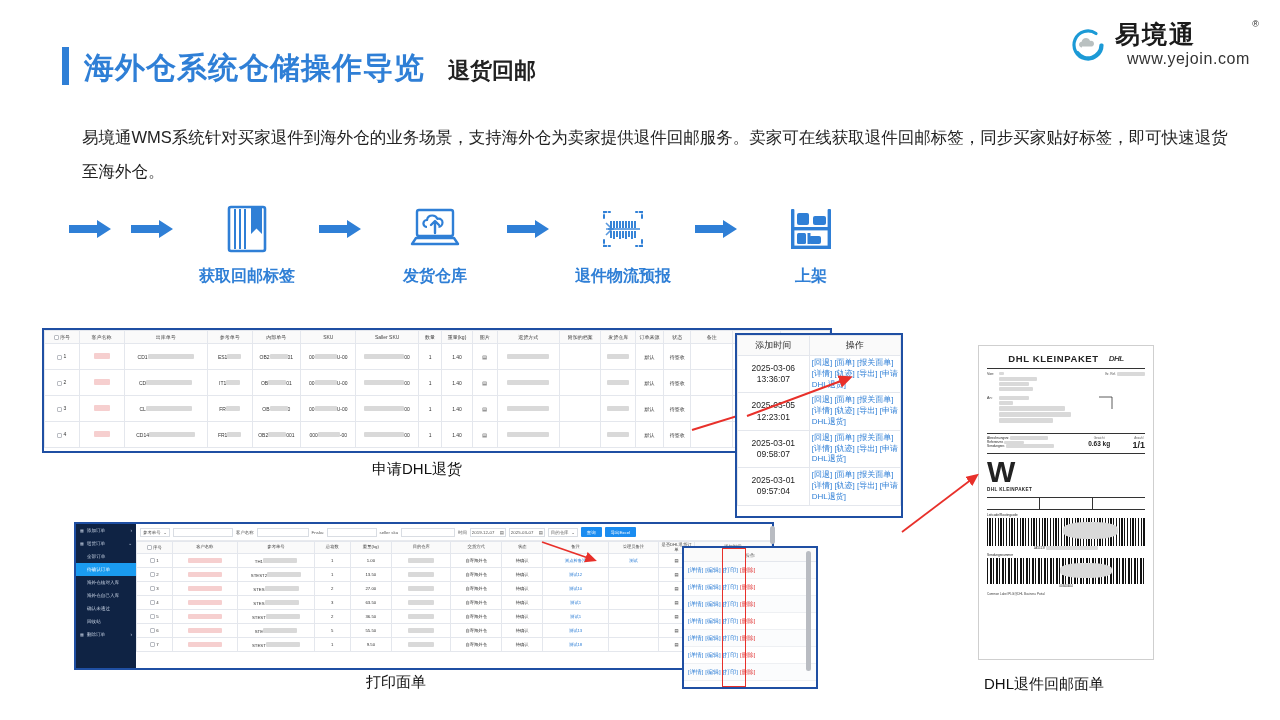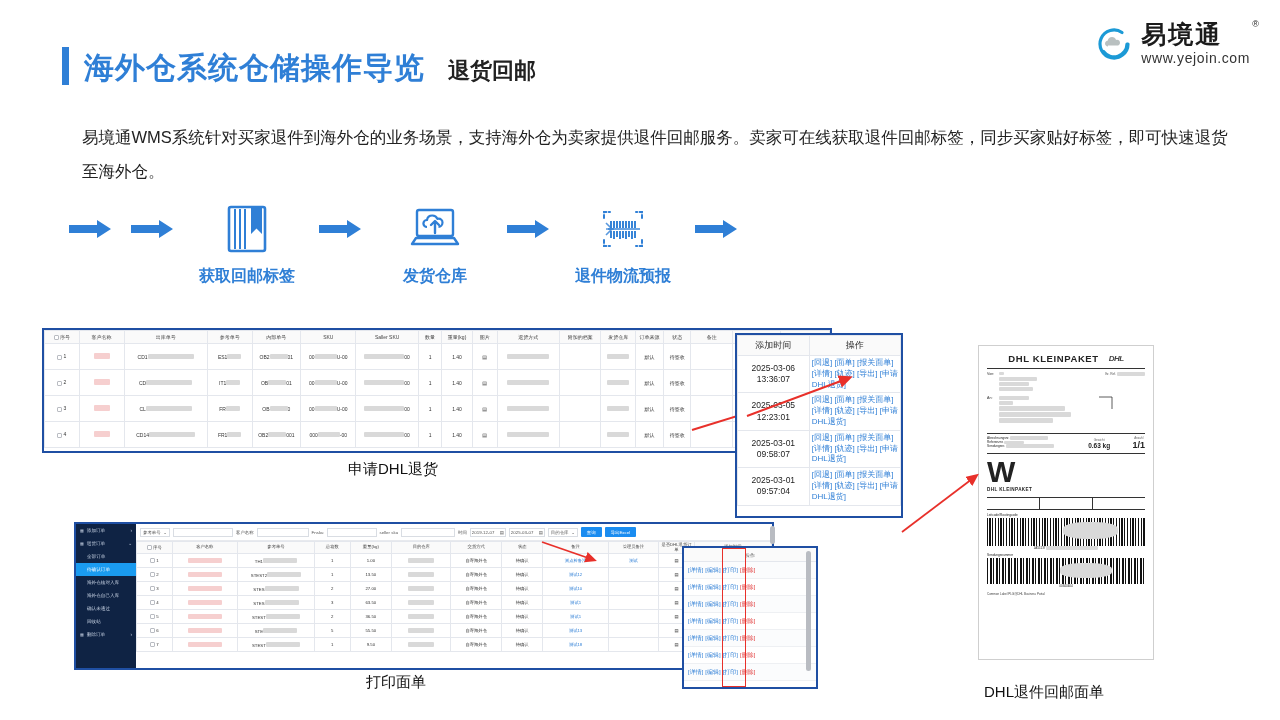--- a/index.html
+++ b/index.html
@@ -23,21 +23,21 @@
   .title-sub {
     position:absolute; left:448px; top:56px;
     font-size:22px; font-weight:bold; color:#222; white-space:nowrap;
   }
 
   .logo { position:absolute; right:30px; top:22px; display:flex; align-items:center; gap:7px; }
   .logo-mark { width:40px; height:40px; position:relative; }
   .logo-txt { display:flex; flex-direction:column; line-height:1; }
   .logo-cn { font-size:25px; font-weight:bold; color:#1b1b1b; letter-spacing:2px; position:relative; }
   .logo-reg { font-size:9px; vertical-align:super; position:absolute; right:-11px; top:-2px; font-weight:normal; }
-  .logo-url { font-size:14px; color:#333; letter-spacing:.6px; margin-top:4px; }
+  .logo-url { font-size:16px; color:#333; letter-spacing:.6px; margin-top:4px;margin-left:12px; }
 
   
   .para {
     position:absolute; left:82px; top:120px; width:1160px;
     font-size:16.5px; color:#222; line-height:2.08;
   }
 
   
   .flow { position:absolute; left:60px; top:200px; width:1160px; height:100px; display:flex; align-items:flex-start; }
   .flow-step { width:126px; display:flex; flex-direction:column; align-items:center; }
@@ -206,20 +206,38 @@
       </svg>
     </div>
     <div class="flow-label">退件物流预报</div>
   </div>
   <div class="flow-arrow">
     <svg width="44" height="20" viewBox="0 0 44 20">
         <path d="M0 6h28V1l14 9-14 9v-5H0z" fill="#2f7fd6"></path>
       </svg>
   </div>
 
+  <div class="flow-step">
+    <div class="flow-icon">
+      <svg width="58" height="58" viewBox="0 0 58 58">
+        <g fill="#2f7fd6">
+          <rect x="9" y="9" width="3.4" height="40" rx="1"></rect>
+            <rect x="45.6" y="9" width="3.4" height="40" rx="1"></rect>
+          <rect x="9" y="27" width="40" height="3.4"></rect>
+            <rect x="9" y="45.6" width="40" height="3.4"></rect>
+          <rect x="15" y="13" width="12" height="12" rx="2"></rect>
+            <rect x="31" y="16" width="13" height="9" rx="2"></rect>
+          <rect x="15" y="33" width="9" height="11" rx="1.5"></rect>
+            <rect x="27" y="36" width="12" height="8" rx="2"></rect>
+          <rect x="25.5" y="33" width="3" height="11"></rect>
+        </g>
+      </svg>
+    </div>
+    <div class="flow-label">上架</div>
+  </div>
 </div>
 
 <div class="shot" id="shot1">
   <table class="t">
     <colgroup>
       <col style="width:5%">
         <col style="width:6.5%">
         <col style="width:12%">
         <col style="width:6.5%">
         <col style="width:7%">
@@ -336,21 +354,21 @@
           <td><span class="blur " style="width:22px;height:5px;"></span></td>
           <td>默认</td>
           <td>待签收</td>
           <td></td>
           <td></td>
           <td style="font-size:4px;line-height:1.3;">2025-03-01<br>09:57:04</td>
         </tr>
       </tbody>
   </table>
 </div>
-<div class="cap" style="left:348px; top:460px;">申请DHL退货</div>
+<div class="cap" style="left:372px; top:460px;">申请DHL退货</div>
 
 <svg class="redarrow" style="left:690px; top:390px;" width="130" height="45">
   <defs>
       <marker id="ah1" markerWidth="7" markerHeight="7" refX="5" refY="3.2" orient="auto">
     <path d="M0 0 L7 3.2 L0 6.4 z" fill="#e8302a"></path>
       </marker>
     </defs>
   <path d="M2 40 L112 6" stroke="#e8302a" stroke-width="2" fill="none" marker-end="url(#ah1)"></path>
 </svg>
 
@@ -455,21 +473,21 @@
           </svg>
       </div>
     </div>
     <div style="border-top:.6px solid #333; margin-top:9px;"></div>
     <div style="display:flex; justify-content:space-between; margin-top:2px;">
       <div style="width:62%;">
         <div style="font-size:3.2px;"><span>Abrechnungsnr.</span> <span class="blur" style="width:38px;height:4px;vertical-align:middle;"></span></div>
         <div style="font-size:3.2px;"><span>Referenznr.</span> <span class="blur" style="width:20px;height:3px;vertical-align:middle;"></span></div>
         <div style="font-size:3.2px;"><span>Sendungsnr.</span> <span class="blur" style="width:48px;height:4px;vertical-align:middle;"></span></div>
       </div>
-      <div style="width:36%; display:flex; justify-content:space-between; align-items:center;">
+      <div style="width:36%; display:flex; justify-content:space-between; align-items:flex-start;">
         <div style="text-align:center;">
           <div style="font-size:3px; color:#666;">Gewicht</div>
           <div class="dhl-weight">0.63 kg</div>
         </div>
         <div style="text-align:center;">
           <div style="font-size:3px; color:#666;">Anzahl</div>
           <div class="dhl-frac">1/1</div>
         </div>
       </div>
     </div>
@@ -499,21 +517,21 @@
       <div class="bar2"></div>
       <span class="blur" style="position:absolute; left:46%; top:5px; width:52px; height:15px; border-radius:40%;"></span>
     </div>
     <div style="font-size:3px; text-align:center;">
       <span>00340404</span>
     </div>
 
     <div style="font-size:3px; color:#444; margin-top:4px;">Common Label PLG@DHL Business Portal</div>
   </div>
 </div>
-<div class="cap" style="left:984px; top:675px;margin-top:8px;">DHL退件回邮面单</div>
+<div class="cap" style="left:984px; top:675px;">DHL退件回邮面单</div>
 
 <svg class="redarrow" style="left:900px; top:470px;" width="90" height="70">
   <defs>
       <marker id="ah3" markerWidth="7" markerHeight="7" refX="5" refY="3.2" orient="auto">
     <path d="M0 0 L7 3.2 L0 6.4 z" fill="#e8302a"></path>
       </marker>
     </defs>
   <path d="M2 62 L76 6" stroke="#e8302a" stroke-width="1.8" fill="none" marker-end="url(#ah3)"></path>
 </svg>
 

